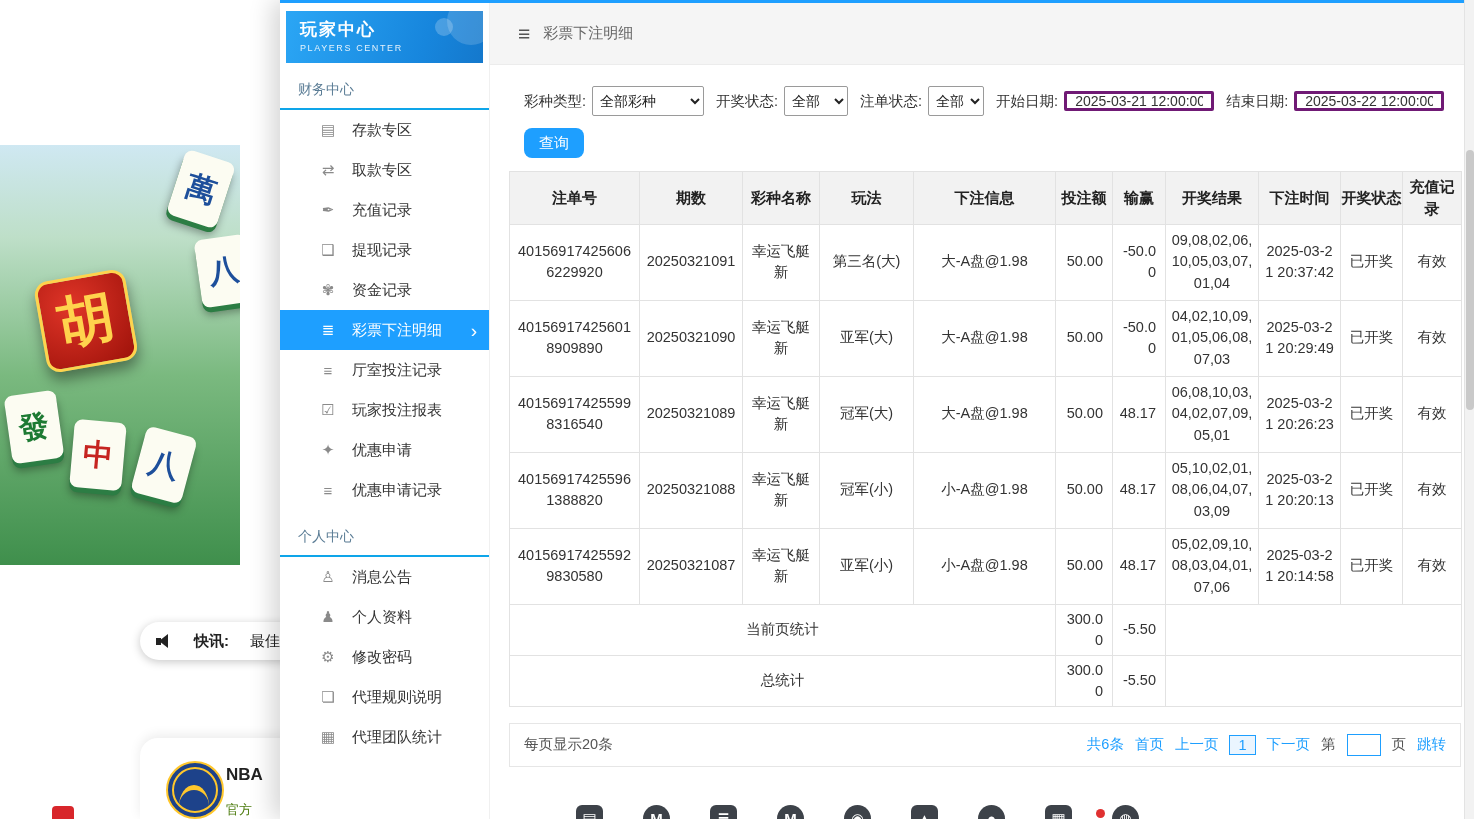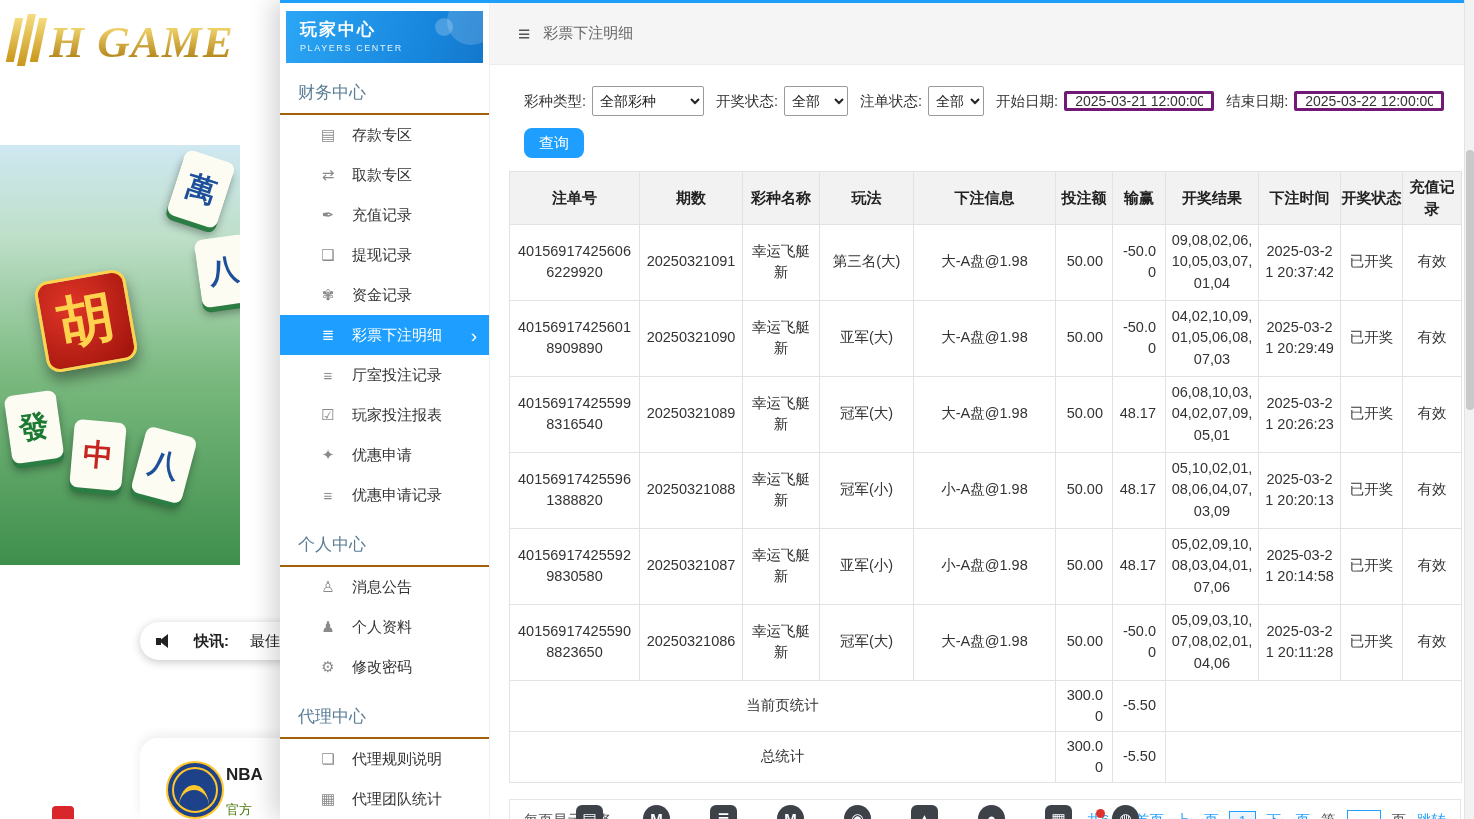--- a/index.html
+++ b/index.html
@@ -36,21 +36,21 @@
   .red-chip{position:absolute;left:52px;top:806px;width:22px;height:13px;background:#d8262b;border-radius:4px 4px 0 0}
 
   
   .panel{position:absolute;left:280px;top:0;right:0;bottom:0;background:#701a75;border-top:3px solid #1E9FFF;box-shadow:-8px 0 22px rgba(0,0,0,.16);display:flex;overflow:hidden}
   .sidebar{width:210px;flex:none;background:#fff;border-right:1px solid #f0f0f0;overflow:hidden}
   .pc-header{margin:8px 6px 0 6px;height:52px;background:linear-gradient(105deg,#2ba6f5 0%,#1786dd 70%,#1478cc 100%);color:#fff;padding:7px 0 0 14px;position:relative;overflow:hidden}
   .pc-header::before{content:'';position:absolute;right:-12px;top:-14px;width:48px;height:48px;border-radius:50%;background:rgba(255,255,255,.16)}
   .pc-header::after{content:'';position:absolute;right:30px;top:7px;width:18px;height:18px;border-radius:50%;background:rgba(255,255,255,.22)}
   .pc-title{font-size:17px;font-weight:bold;letter-spacing:2px}
   .pc-sub{font-size:9px;letter-spacing:1.6px;opacity:.88;margin-top:2px}
-  .sec-title{margin-top:12px;padding:6px 0 9px 18px;font-size:17px;color:#5a7c95;border-bottom:2px solid #a16207}
+  .sec-title{margin-top:12px;padding:6px 0 9px 18px;font-size:14px;color:#5a7c95;border-bottom:2px solid #0ea5e9}
   .menu-item{height:40px;display:flex;align-items:center;padding-left:38px;position:relative;cursor:pointer}
   .mi-icon{width:20px;margin-right:14px;color:#8a8a8a;font-size:15px;text-align:center;flex:none}
   .mi-label{font-size:15px;color:#333;white-space:nowrap}
   .menu-item.active{background:#1E9FFF}
   .menu-item.active .mi-icon,.menu-item.active .mi-label{color:#fff}
   .mi-arrow{position:absolute;right:12px;color:#fff;font-size:19px;line-height:1}
 
   .main{flex:1;position:relative;background:#fff;min-width:0;overflow:hidden}
   .topbar{height:62px;background:#f5f5f5;display:flex;align-items:center;padding-left:28px;gap:13px;border-bottom:1px solid #ececec}
   .hamburger{font-size:21px;color:#555;cursor:pointer}
@@ -86,30 +86,20 @@
 
   .scrollbar{position:absolute;right:0;top:0;width:10px;height:819px;background:#f2f2f2;border-left:1px solid #e3e3e3;z-index:30}
   .scroll-thumb{position:absolute;left:1px;top:150px;width:8px;height:260px;background:#c9c9c9;border-radius:4px}
 </style>
 </head>
 <body>
 
 <div class="stage">
 
   <div class="bg">
-    <div class="site-header">
-      <div class="logo">
-        <span class="logo-bars">
-            <i></i>
-            <i></i>
-            <i></i>
-          </span>
-        <span class="logo-text">H GAME</span>
-      </div>
-    </div>
 
     <div class="promo">
       <div class="tile t-blue" style="left:175px;top:10px;transform:rotate(18deg)">
           <span>萬</span>
         </div>
       <div class="tile t-blue" style="left:198px;top:92px;transform:rotate(-8deg)">
           <span>八</span>
         </div>
       <div class="hu-badge">
           <span>胡</span>
@@ -197,21 +187,20 @@
             <span class="mi-label">消息公告</span>
           </div>
           <div class="menu-item">
             <span class="mi-icon">♟</span>
             <span class="mi-label">个人资料</span>
           </div>
           <div class="menu-item">
             <span class="mi-icon">⚙</span>
             <span class="mi-label">修改密码</span>
           </div>
-          <div class="sec-title">代理中心</div>
           <div class="menu-item">
             <span class="mi-icon">❏</span>
             <span class="mi-label">代理规则说明</span>
           </div>
           <div class="menu-item">
             <span class="mi-icon">▦</span>
             <span class="mi-label">代理团队统计</span>
           </div>
         </nav>
     </aside>
@@ -327,33 +316,20 @@
               <td>幸运飞艇新</td>
               <td>亚军(小)</td>
               <td>小-A盘@1.98</td>
               <td class="num">50.00</td>
               <td class="num">48.17</td>
               <td>05,02,09,10,08,03,04,01,07,06</td>
               <td>2025-03-21 20:14:58</td>
               <td>已开奖</td>
               <td>有效</td>
             </tr>
-            <tr class="data-row">
-              <td>401569174255908823650</td>
-              <td>20250321086</td>
-              <td>幸运飞艇新</td>
-              <td>冠军(大)</td>
-              <td>大-A盘@1.98</td>
-              <td class="num">50.00</td>
-              <td class="num">-50.00</td>
-              <td>05,09,03,10,07,08,02,01,04,06</td>
-              <td>2025-03-21 20:11:28</td>
-              <td>已开奖</td>
-              <td>有效</td>
-            </tr>
             <tr class="summary-row">
               <td colspan="5">当前页统计</td>
               <td class="num">300.00</td>
               <td class="num">-5.50</td>
               <td colspan="4"></td>
             </tr>
             <tr class="summary-row">
               <td colspan="5">总统计</td>
               <td class="num">300.00</td>
               <td class="num">-5.50</td>

